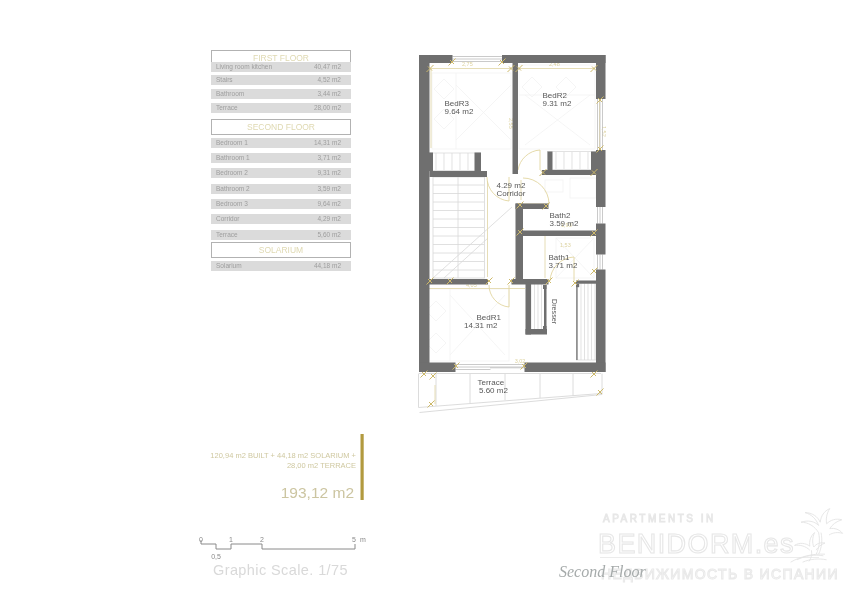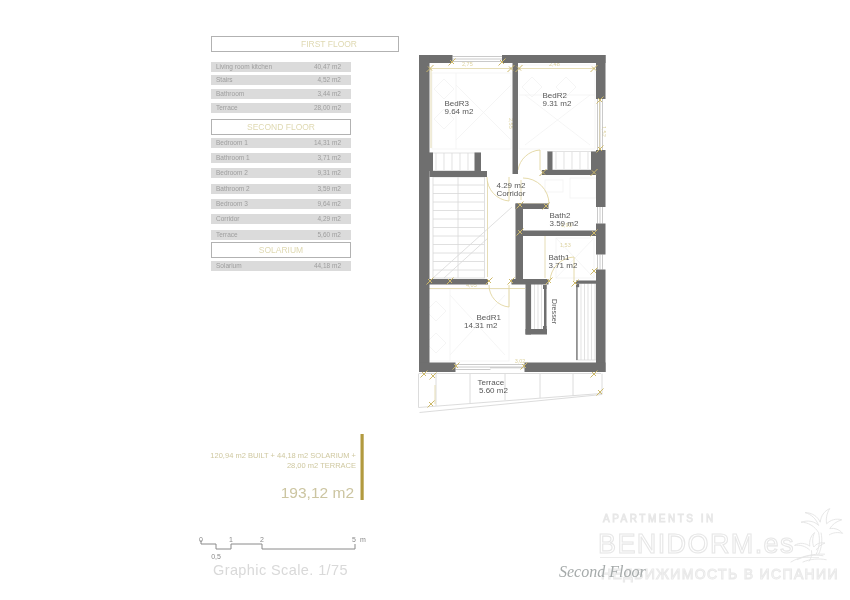--- a/index.html
+++ b/index.html
@@ -9,21 +9,21 @@
        text-align:center;color:#dfd9b2;font-size:8.5px;letter-spacing:0px;}
   .row{position:absolute;left:211px;width:140px;background:#dbdbdb;color:#9e9e9e;
        font-size:6.5px;line-height:10px;height:10px;}
   .row .nm{position:absolute;left:5px;top:0;}
   .row .vl{position:absolute;right:10px;top:0;}
 </style>
 </head>
 <body>
 <div id="page">
 
-  <div class="hdr" style="top:36px;height:14px;line-height:14px;padding-left:48px;">FIRST FLOOR</div>
+  <div class="hdr" style="top:50px;height:14px;line-height:14px;">FIRST FLOOR</div>
   <div class="row" style="top:61.5px;">
       <span class="nm">Living room kitchen</span>
       <span class="vl">40,47 m2</span>
     </div>
   <div class="row" style="top:75.2px;">
       <span class="nm">Stairs</span>
       <span class="vl">4,52 m2</span>
     </div>
   <div class="row" style="top:88.9px;">
       <span class="nm">Bathroom</span>

